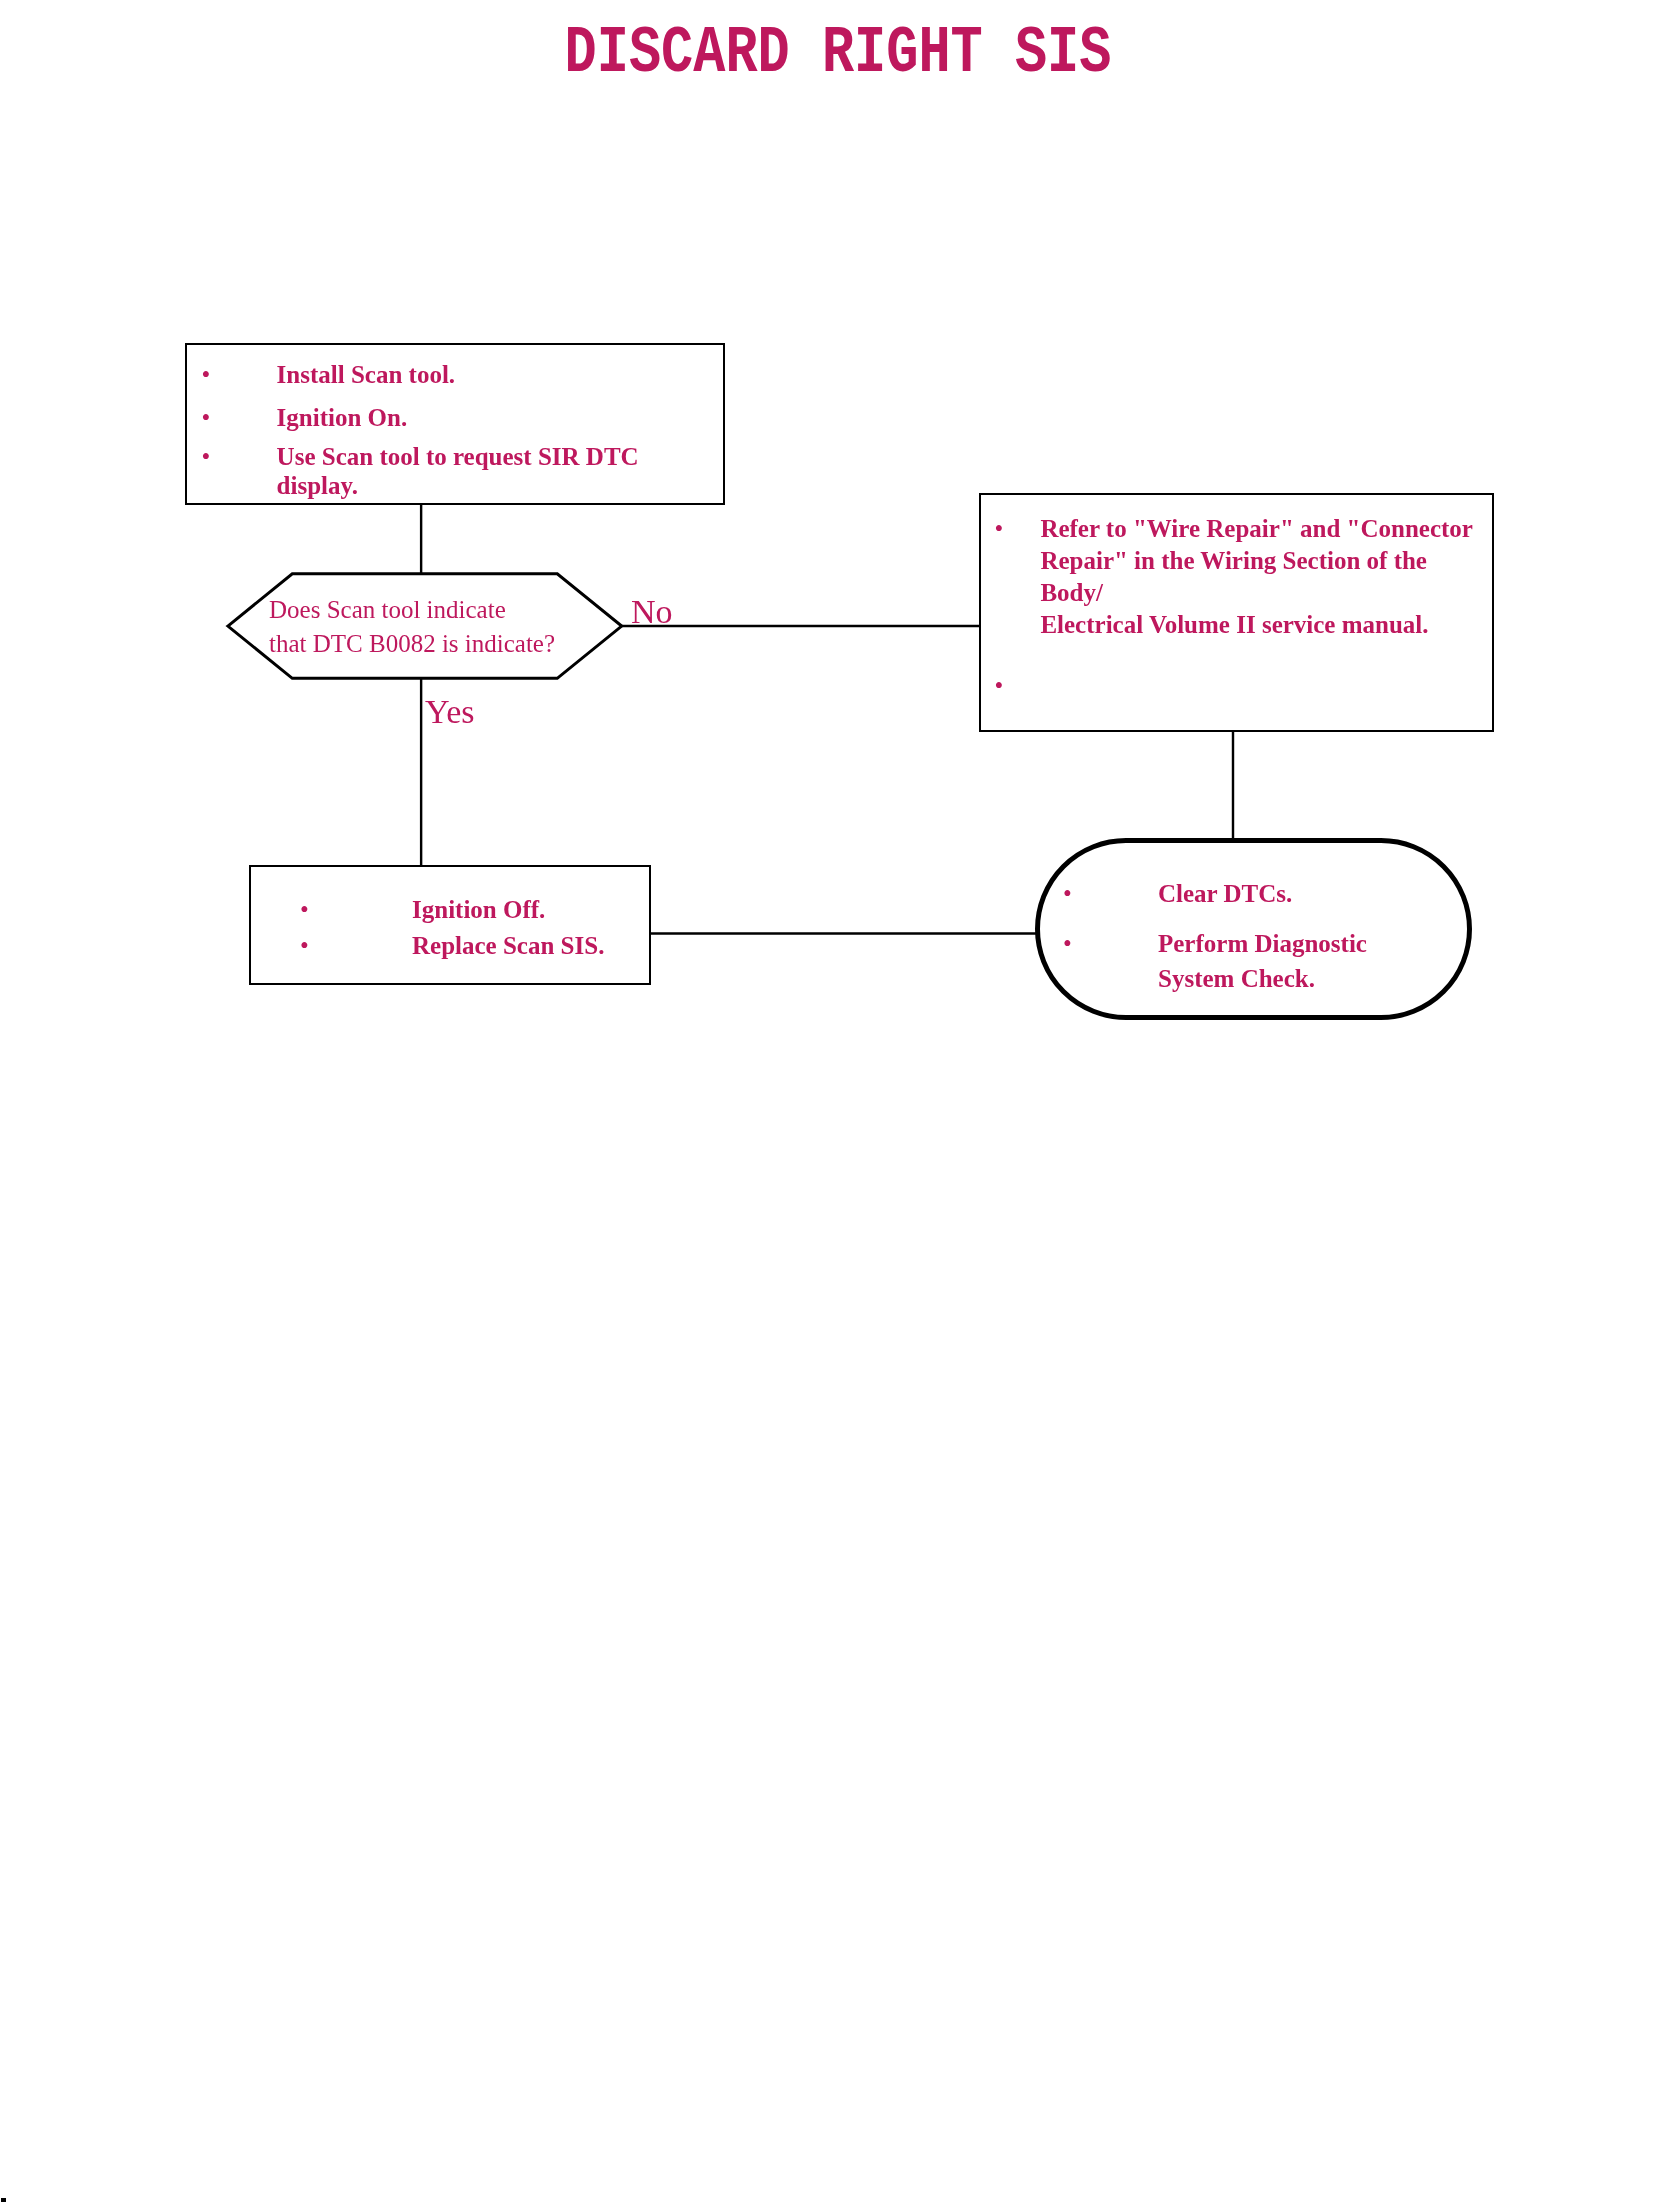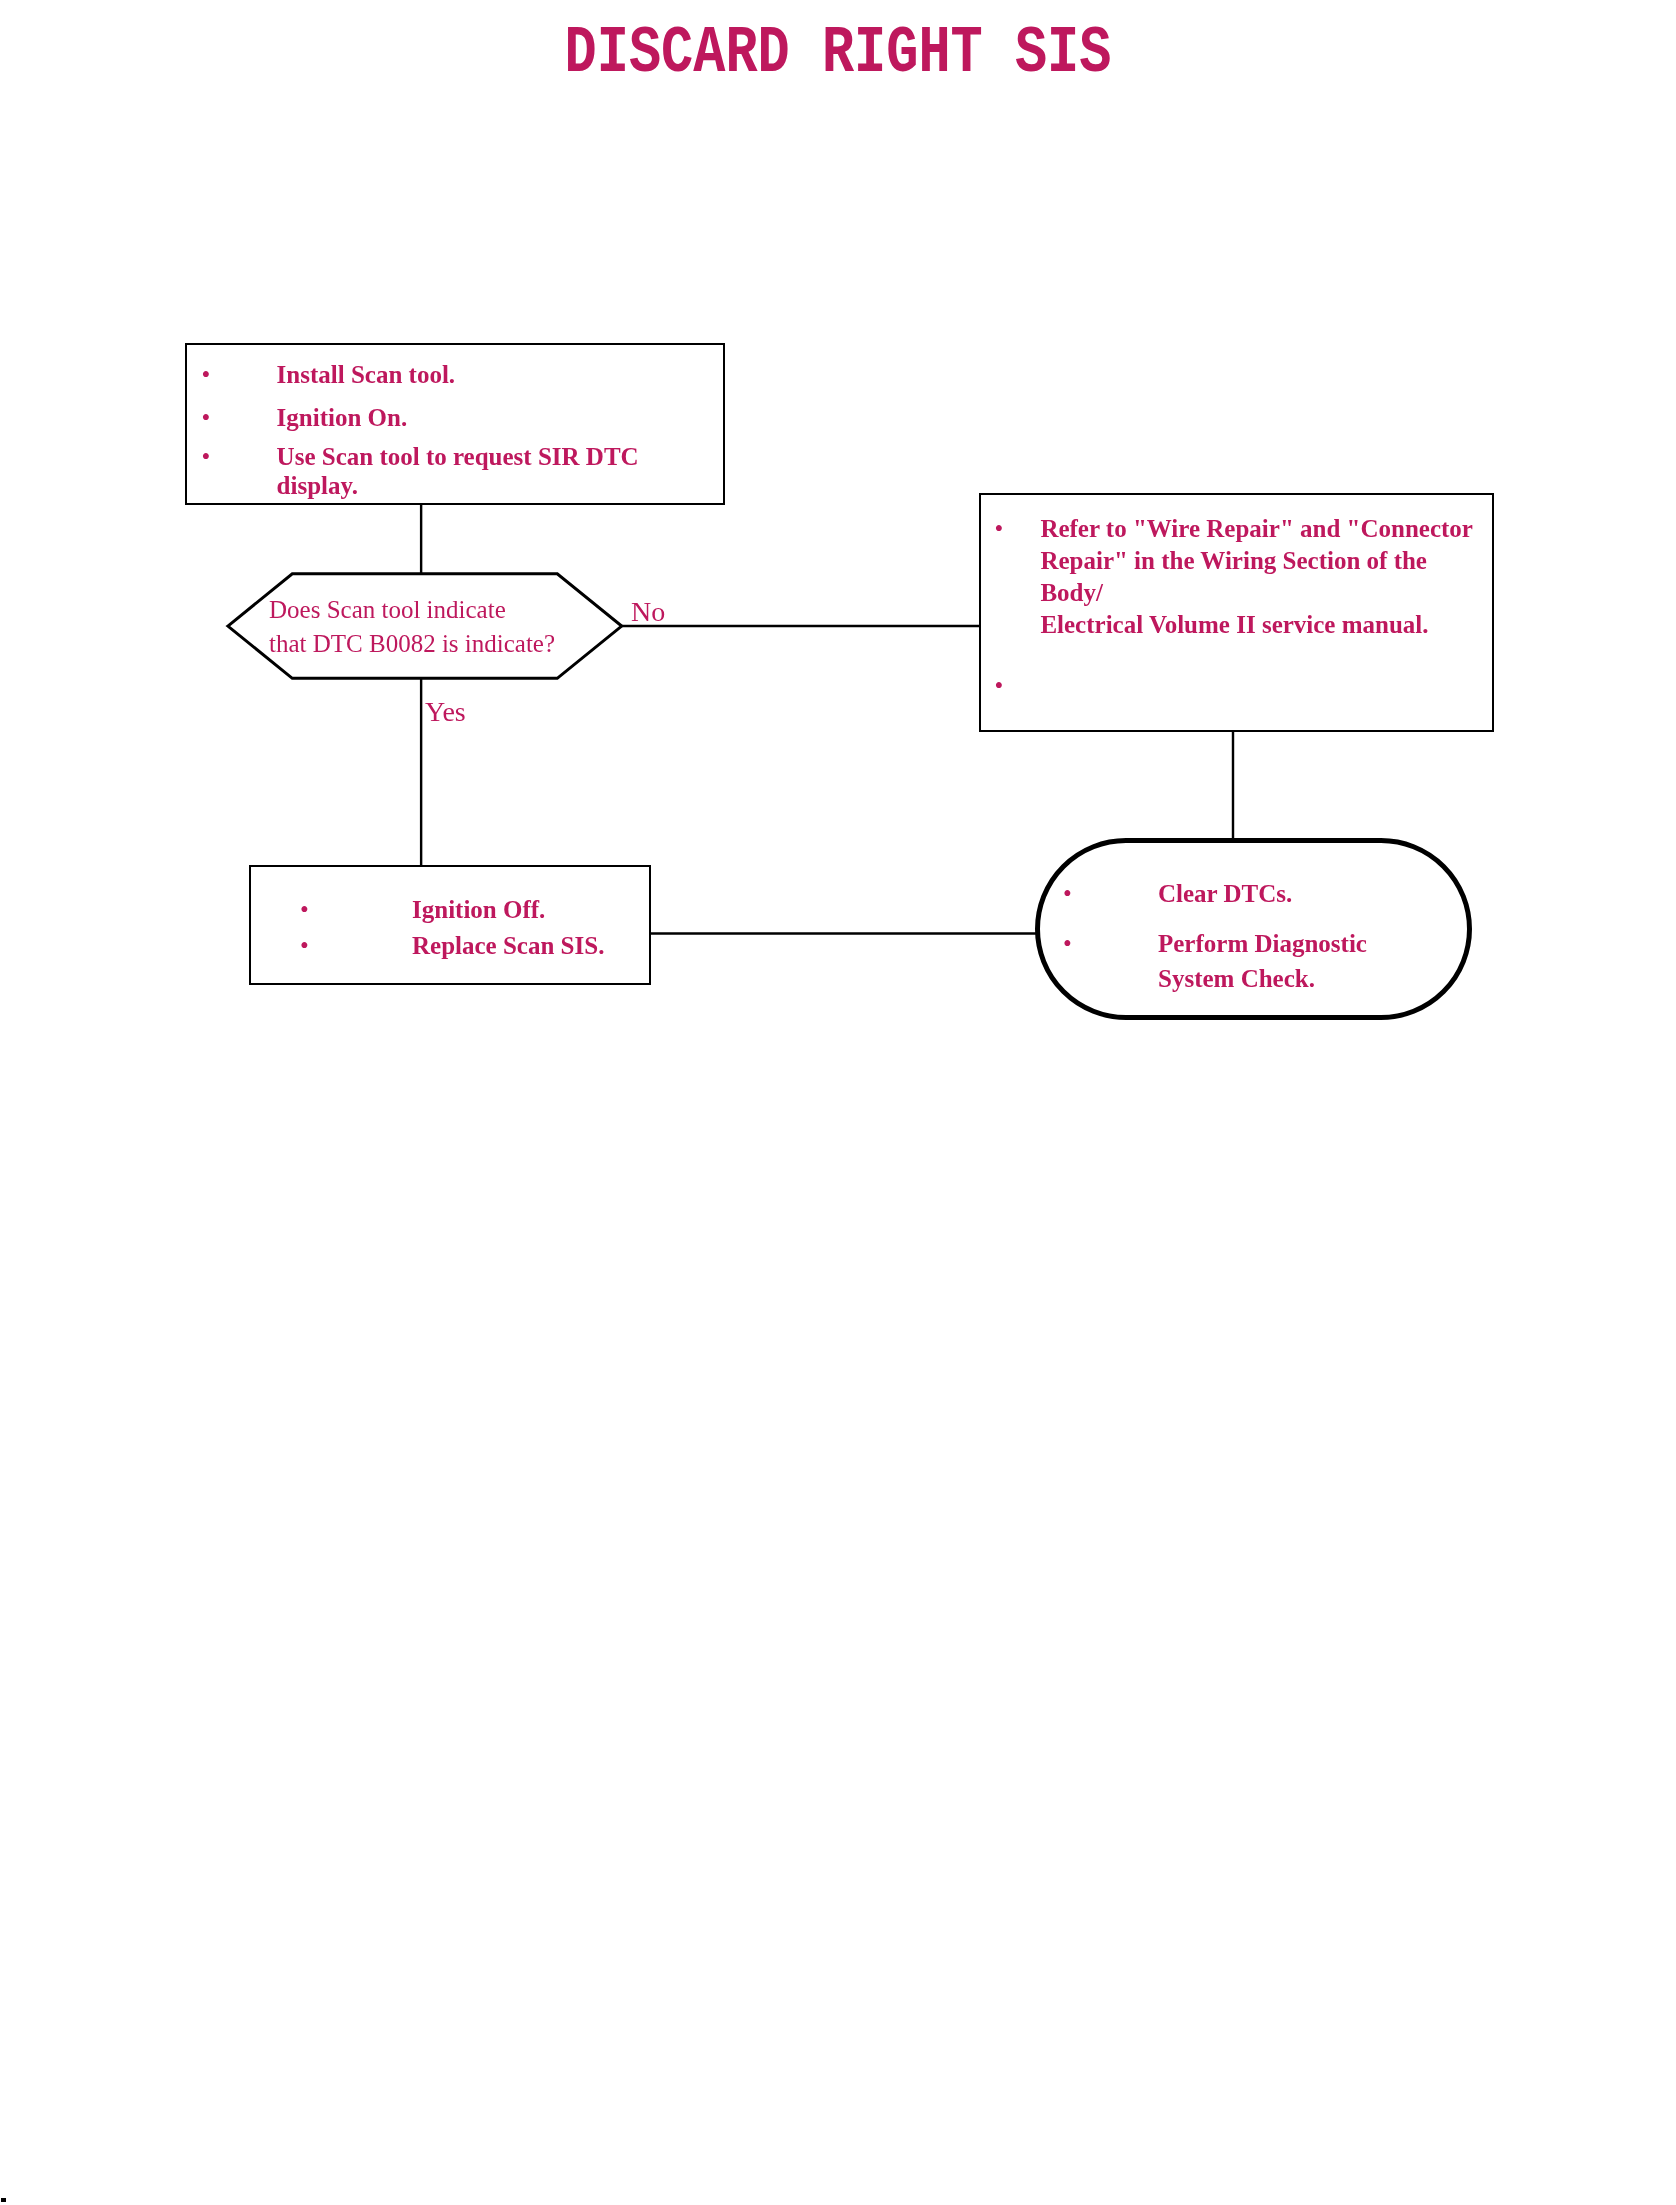--- a/index.html
+++ b/index.html
@@ -54,21 +54,21 @@
   
   #decision-text {
     position: absolute;
     left: 269px;
     top: 593px;
     width: 316px;
     line-height: 34px;
   }
 
   
-  .branch-label { position: absolute; font-size: 28px; line-height: 27px; }
+  .branch-label { position: absolute; font-size: 34px; line-height: 27px; }
   #no-label  { left: 631px; top: 598px; }
   #yes-label { left: 425px;  top: 698px; }
 
   
   #repair-box { left: 979px; top: 493px; width: 515px; height: 239px; padding: 18px 6px 0 0; }
   #repair-box .li { line-height: 32px; }
   #repair-box .li + .li { margin-top: 29px; }
   #repair-box .b { width: 46px; padding-left: 13.4px; }
 
   

